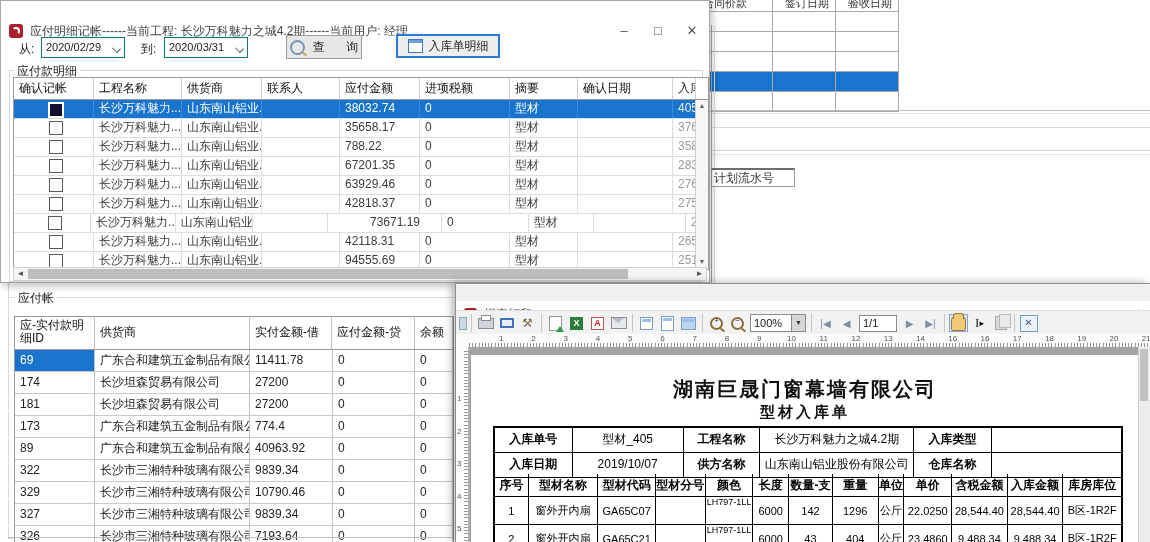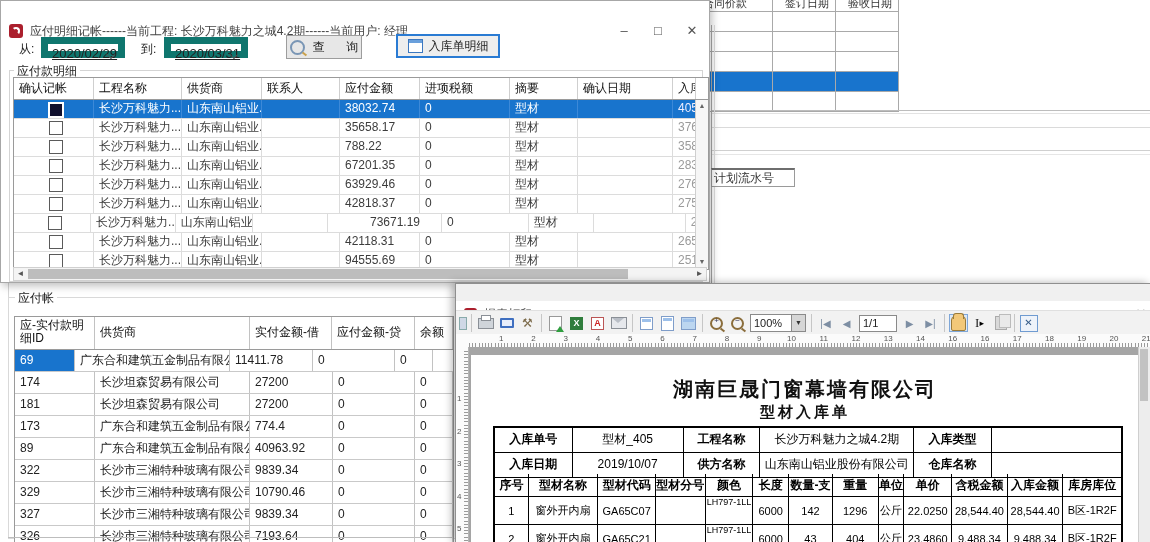--- a/index.html
+++ b/index.html
@@ -29,22 +29,22 @@
   .app-ico:after{content:"";position:absolute;left:3px;top:3px;width:8px;height:8px;
                  border-radius:50% 50% 50% 0;border:2px solid #fff;border-left-color:transparent;border-bottom-color:transparent;box-sizing:border-box;}
   .t-title{font-size:12px;color:#444;white-space:nowrap;overflow:hidden;}
   .t-btn{width:34px;height:22px;text-align:center;font-size:13px;color:#555;line-height:22px;flex:0 0 auto;}
   .t-spacer{flex:1;}
 
   
   #win1{left:0;top:0;width:710px;height:283px;background:#fff;border:1px solid #a7a7a7;
         box-shadow:2px 3px 8px rgba(0,0,0,.25);z-index:2;box-sizing:border-box;}
   .lbl{font-size:12px;color:#222;}
-  .date-sel{position:absolute;height:21px;background:#fff;border:7px solid #0f766e;font-size:13px;
-            line-height:19px;padding-left:4px;box-sizing:border-box;text-decoration:underline;}
+  .date-sel{position:absolute;height:21px;background:#fff;border:1px solid #0f766e;font-size:11px;
+            line-height:19px;padding-left:4px;box-sizing:border-box;}
   .date-sel .chev{position:absolute;right:4px;top:7px;width:6px;height:6px;border-right:1px solid #555;
                   border-bottom:1px solid #555;transform:rotate(45deg) scale(1,.8);}
   .btn{position:absolute;height:24px;background:#e7e7e7;border:1px solid #9d9d9d;font-size:12px;
        display:flex;align-items:center;justify-content:center;box-sizing:border-box;}
   .btn.focus{border:2px solid #2a7bd3;background:#eee;}
   .mag{width:11px;height:11px;border:2px solid #7a96b5;border-radius:50%;position:relative;display:inline-block;margin-right:8px;}
   .mag:after{content:"";position:absolute;width:5px;height:2px;background:#caa14c;right:-4px;bottom:-2px;transform:rotate(40deg);}
   .win-ico{width:13px;height:12px;border:1px solid #3c78c0;background:#fff;margin-right:6px;position:relative;}
   .win-ico:after{content:"";position:absolute;left:0;top:0;right:0;height:3px;background:#6aa0dc;}
   .groupbox{position:absolute;border:1px solid #d4d4d4;}
@@ -380,21 +380,21 @@
       <div id="g2-head">
           <div class="g2hc" style="width: 80px; white-space: pre-line;">应-实付款明
 细ID</div>
           <div class="g2hc mid" style="width: 155px; white-space: pre-line;">供货商</div>
           <div class="g2hc mid" style="width: 82px; white-space: pre-line;">实付金额-借</div>
           <div class="g2hc mid" style="width: 83px; white-space: pre-line;">应付金额-贷</div>
           <div class="g2hc mid" style="width: 38px; white-space: pre-line;">余额</div>
         </div>
       <div id="g2-body">
           <div class="g2row">
-            <div class="g2c sel" style="width: 60px;">69</div>
+            <div class="g2c sel" style="width: 80px;">69</div>
             <div class="g2c" style="width: 155px;">广东合和建筑五金制品有限公司</div>
             <div class="g2c" style="width: 83px;">11411.78</div>
             <div class="g2c" style="width: 82px;">0</div>
             <div class="g2c" style="width: 38px;">0</div>
           </div>
           <div class="g2row">
             <div class="g2c" style="width: 80px;">174</div>
             <div class="g2c" style="width: 155px;">长沙坦森贸易有限公司</div>
             <div class="g2c" style="width: 83px;">27200</div>
             <div class="g2c" style="width: 82px;">0</div>

